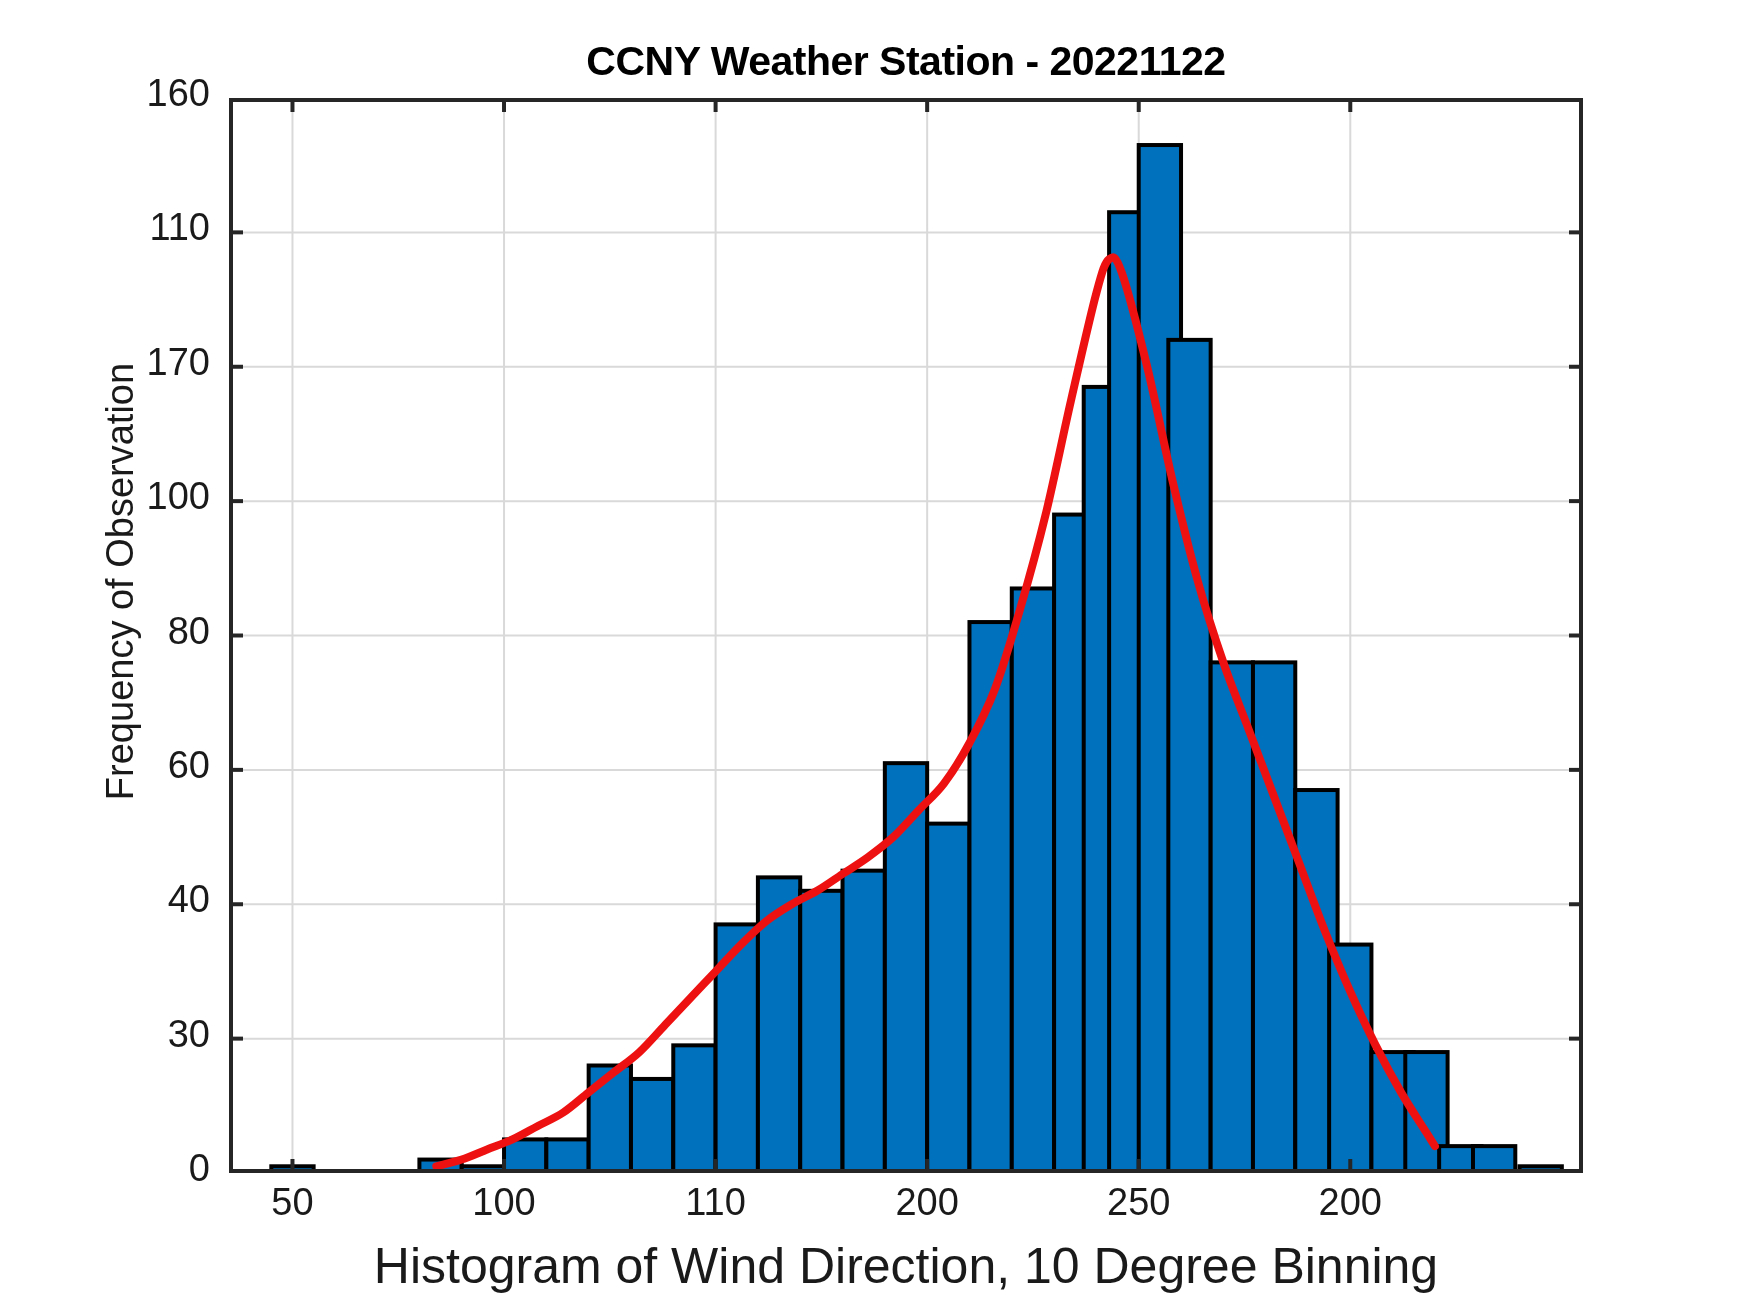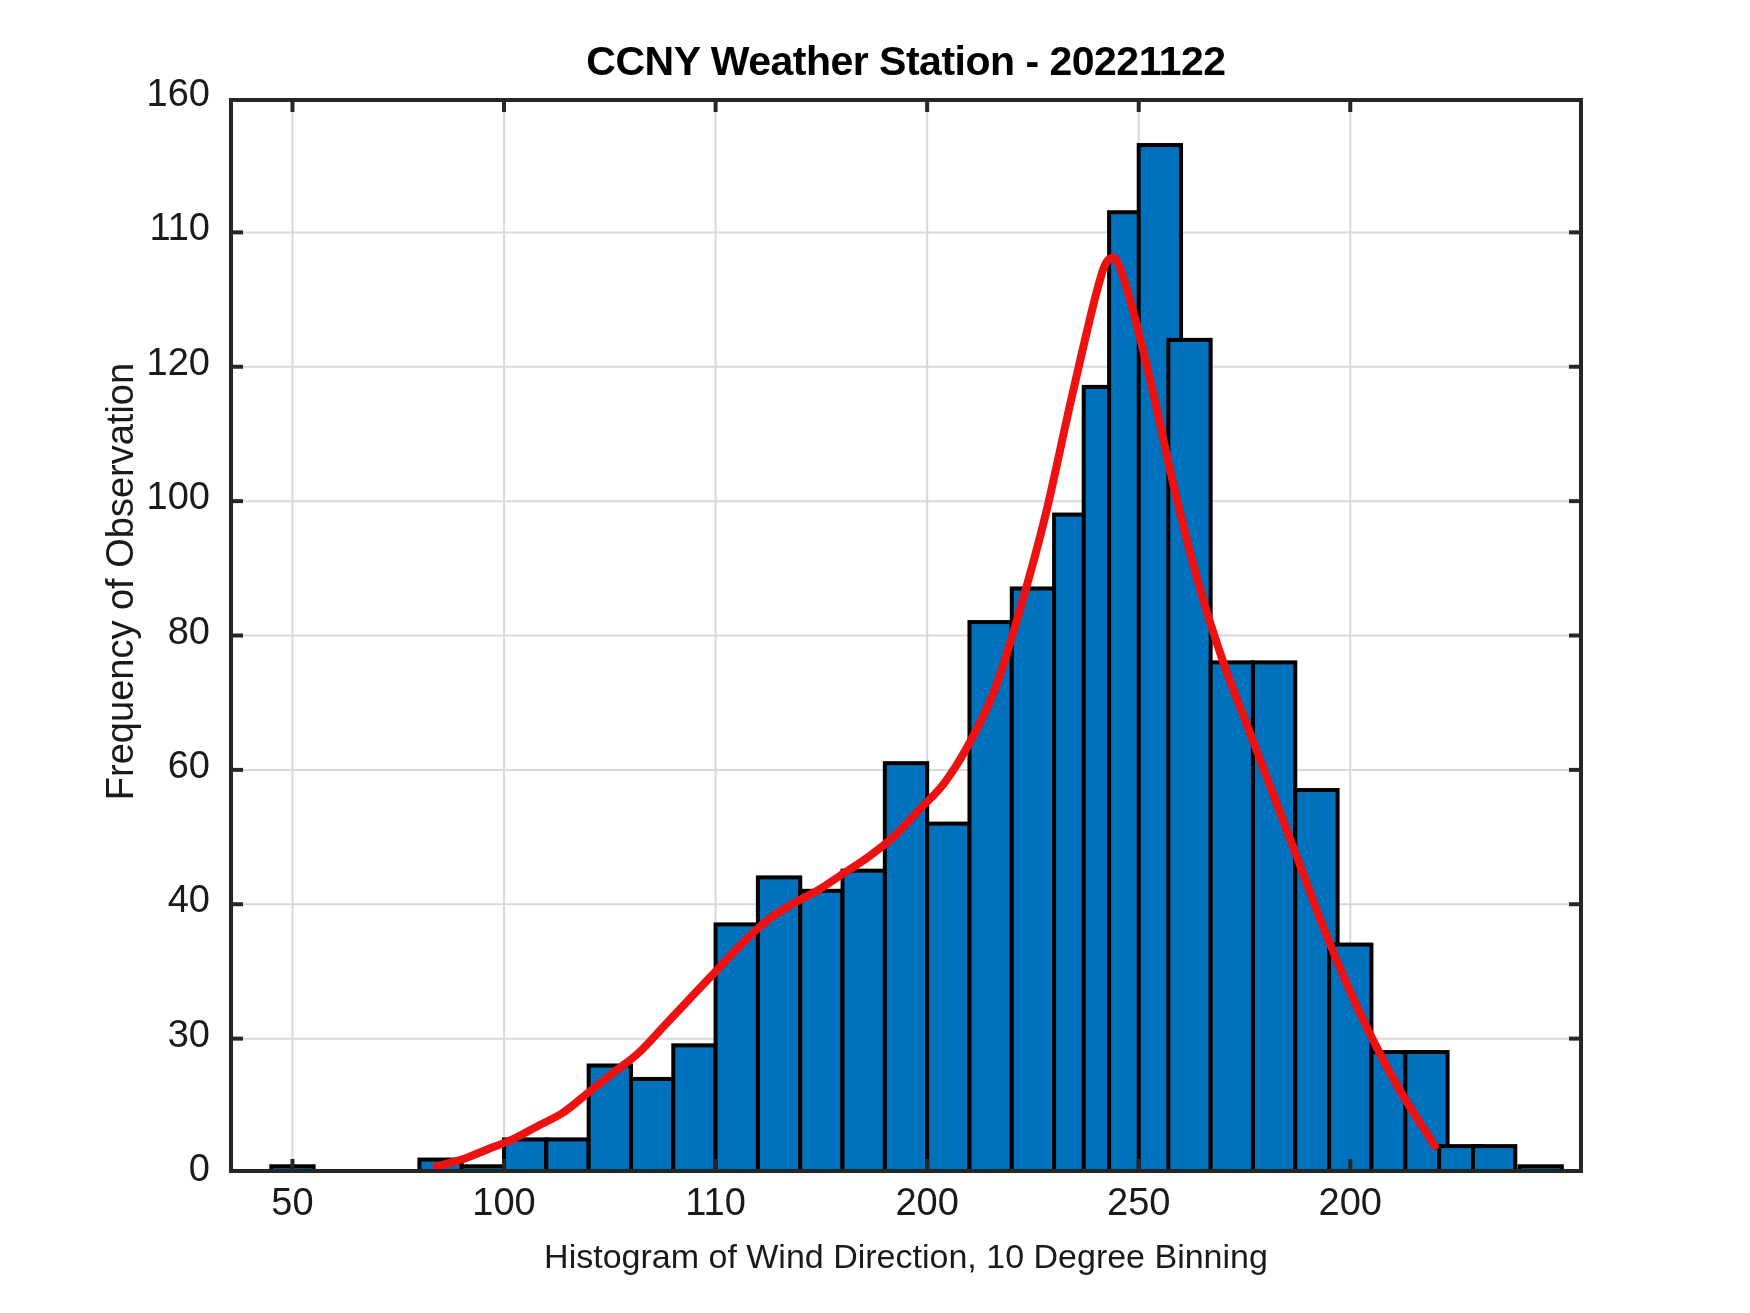--- a/index.html
+++ b/index.html
@@ -46,21 +46,21 @@
     transform-origin: center center;
     font-family: "Liberation Sans", sans-serif;
     white-space: nowrap;
   }
   .xlabel {
     position: absolute;
     left: 229px;
     top: 1237px;
     width: 1354px;
     text-align: center;
-    font-size: 34px;
+    font-size: 50px;
     color: #1a1a1a;
     font-family: "Liberation Sans", sans-serif;
     white-space: nowrap;
   }
   .plot-area {
     position: absolute;
     left: 229px;
     top: 98px;
     width: 1354px;
     height: 1075px;
@@ -210,21 +210,21 @@
     <div class="plot-frame"></div>
   </div>
 
   <div class="ytick-wrap" id="ytick-wrap">
       <div class="ytick-label" style="top: 1049px;">0</div>
       <div class="ytick-label" style="top: 914.625px;">30</div>
       <div class="ytick-label" style="top: 780.25px;">40</div>
       <div class="ytick-label" style="top: 645.875px;">60</div>
       <div class="ytick-label" style="top: 511.5px;">80</div>
       <div class="ytick-label" style="top: 377.125px;">100</div>
-      <div class="ytick-label" style="top: 242.75px;">120</div>
+      <div class="ytick-label" style="top: 242.75px;">170</div>
       <div class="ytick-label" style="top: 108.375px;">110</div>
       <div class="ytick-label" style="top: -26px;">160</div>
     </div>
   <div class="xtick-wrap" id="xtick-wrap">
       <div class="xtick-label" style="left: 63.4688px;">50</div>
       <div class="xtick-label" style="left: 275.031px;">100</div>
       <div class="xtick-label" style="left: 486.594px;">110</div>
       <div class="xtick-label" style="left: 698.156px;">200</div>
       <div class="xtick-label" style="left: 909.719px;">250</div>
       <div class="xtick-label" style="left: 1121.28px;">200</div>

